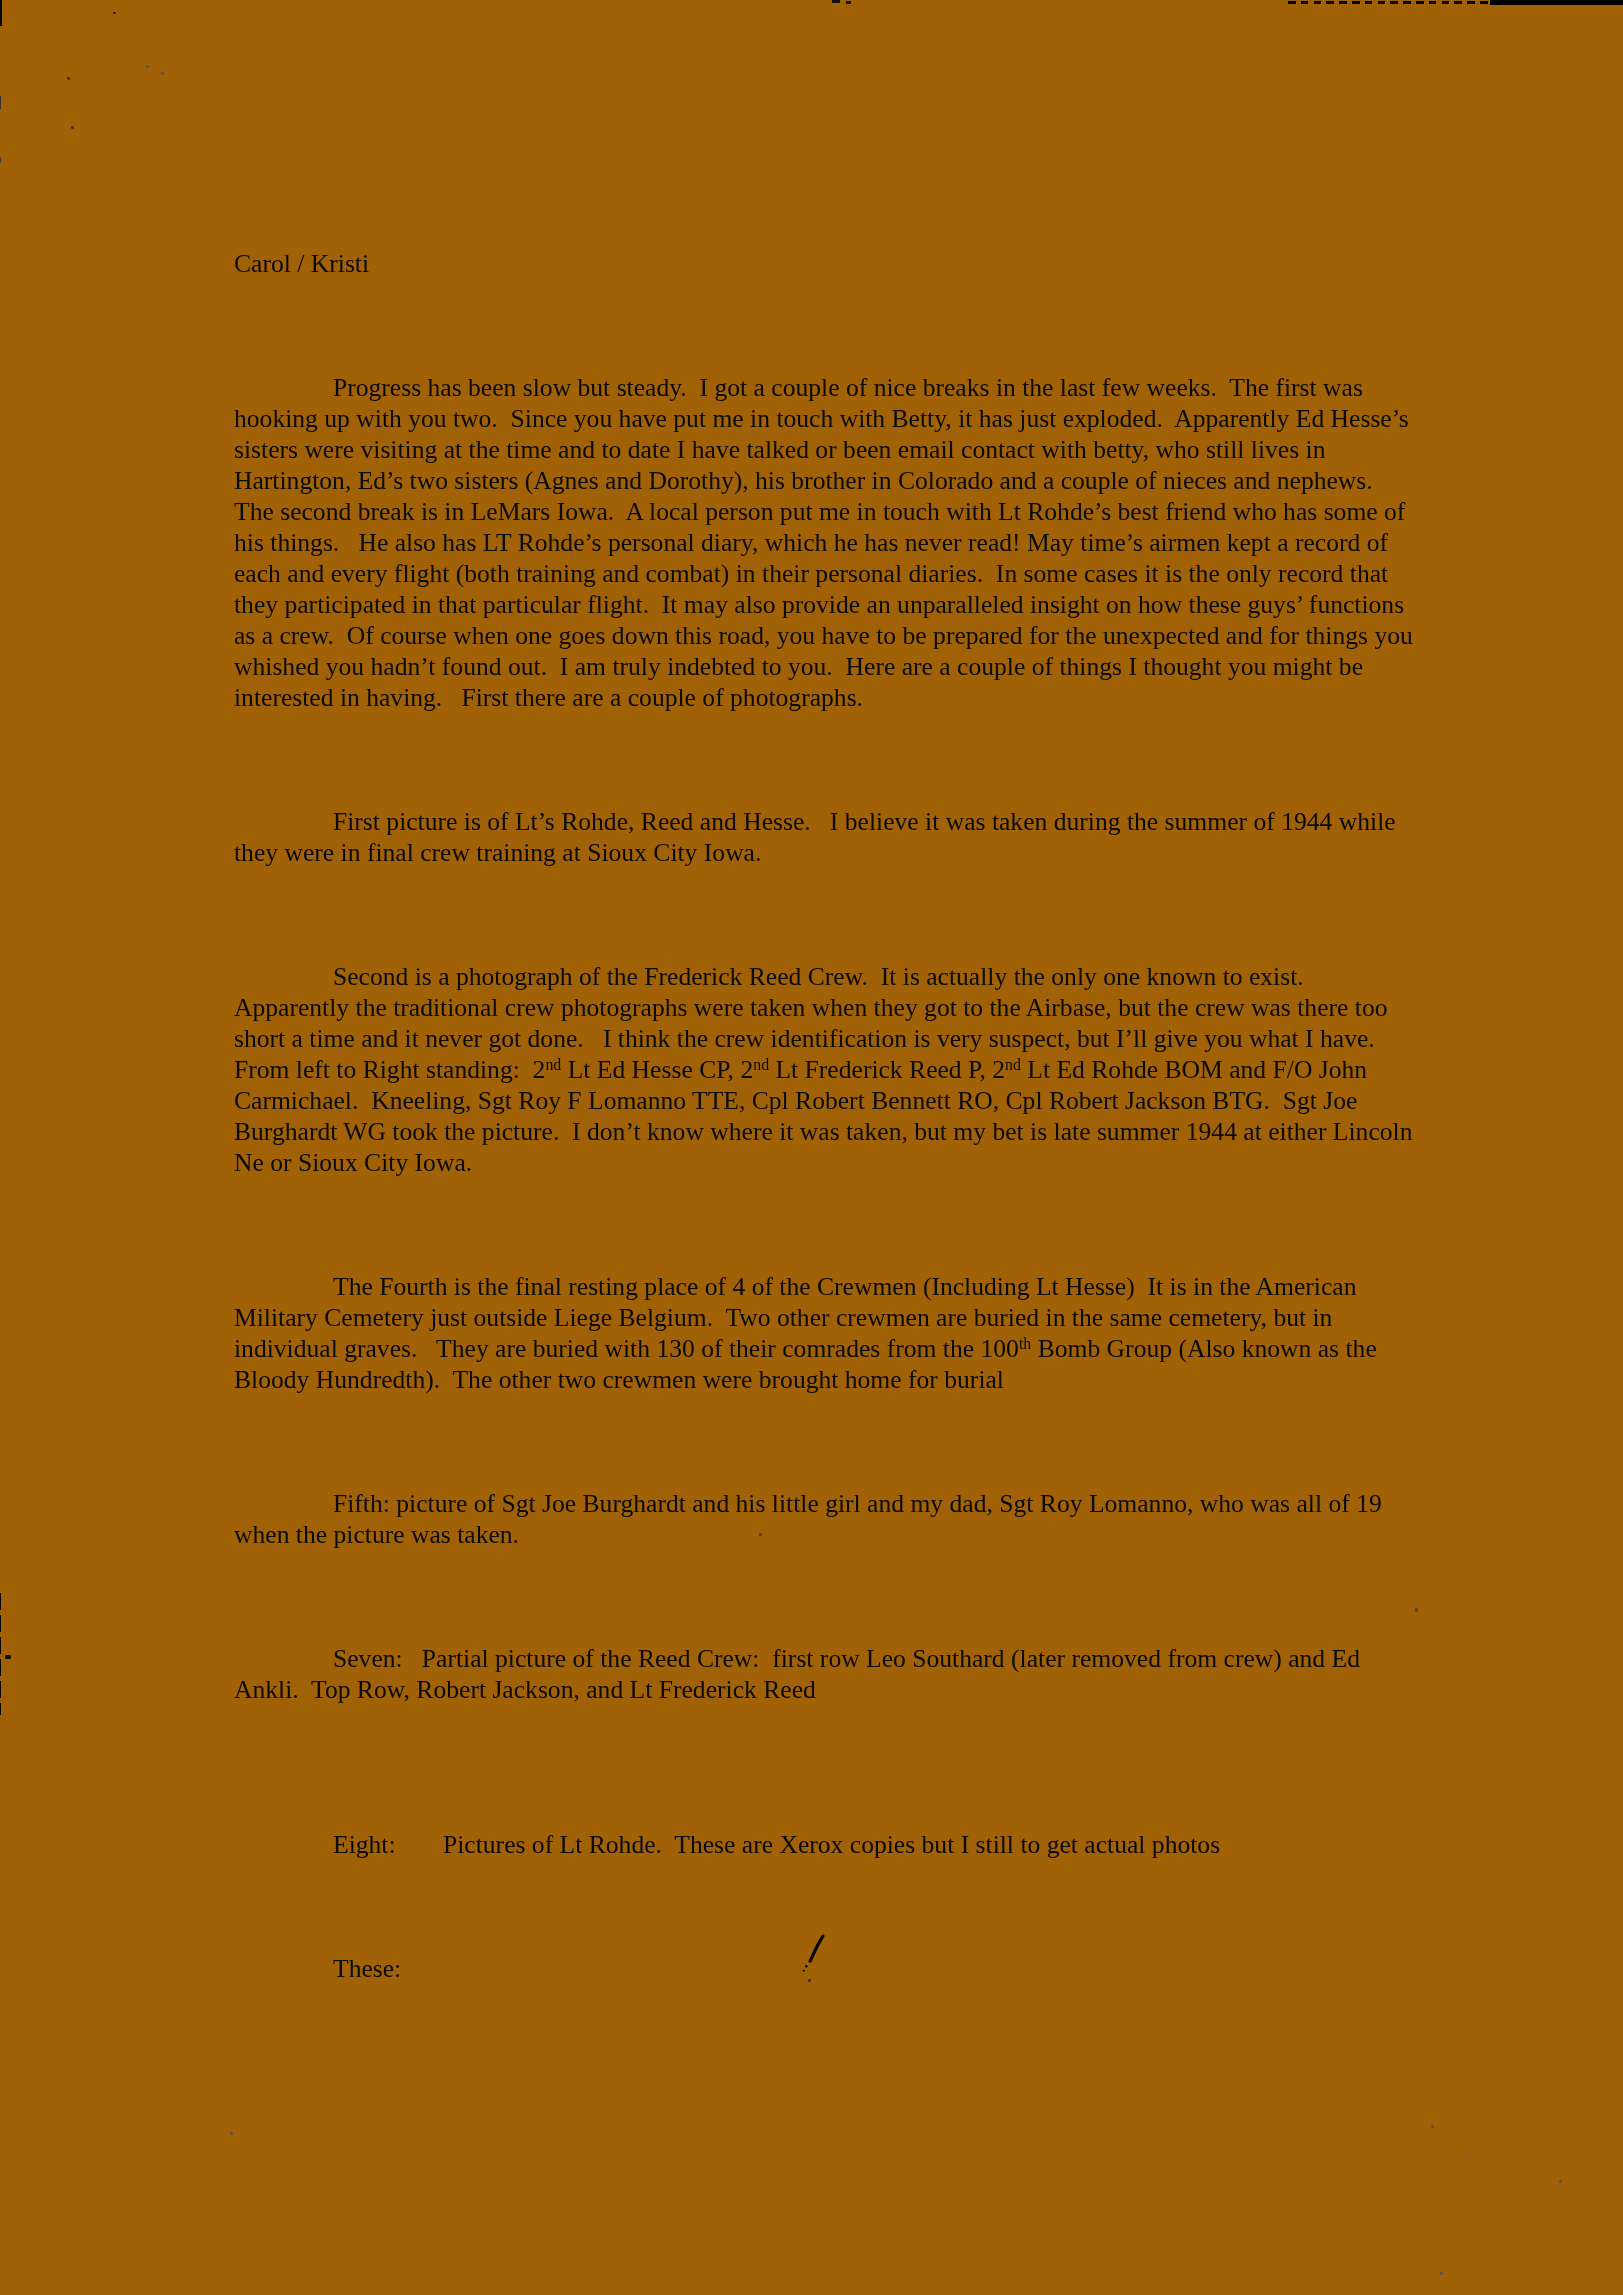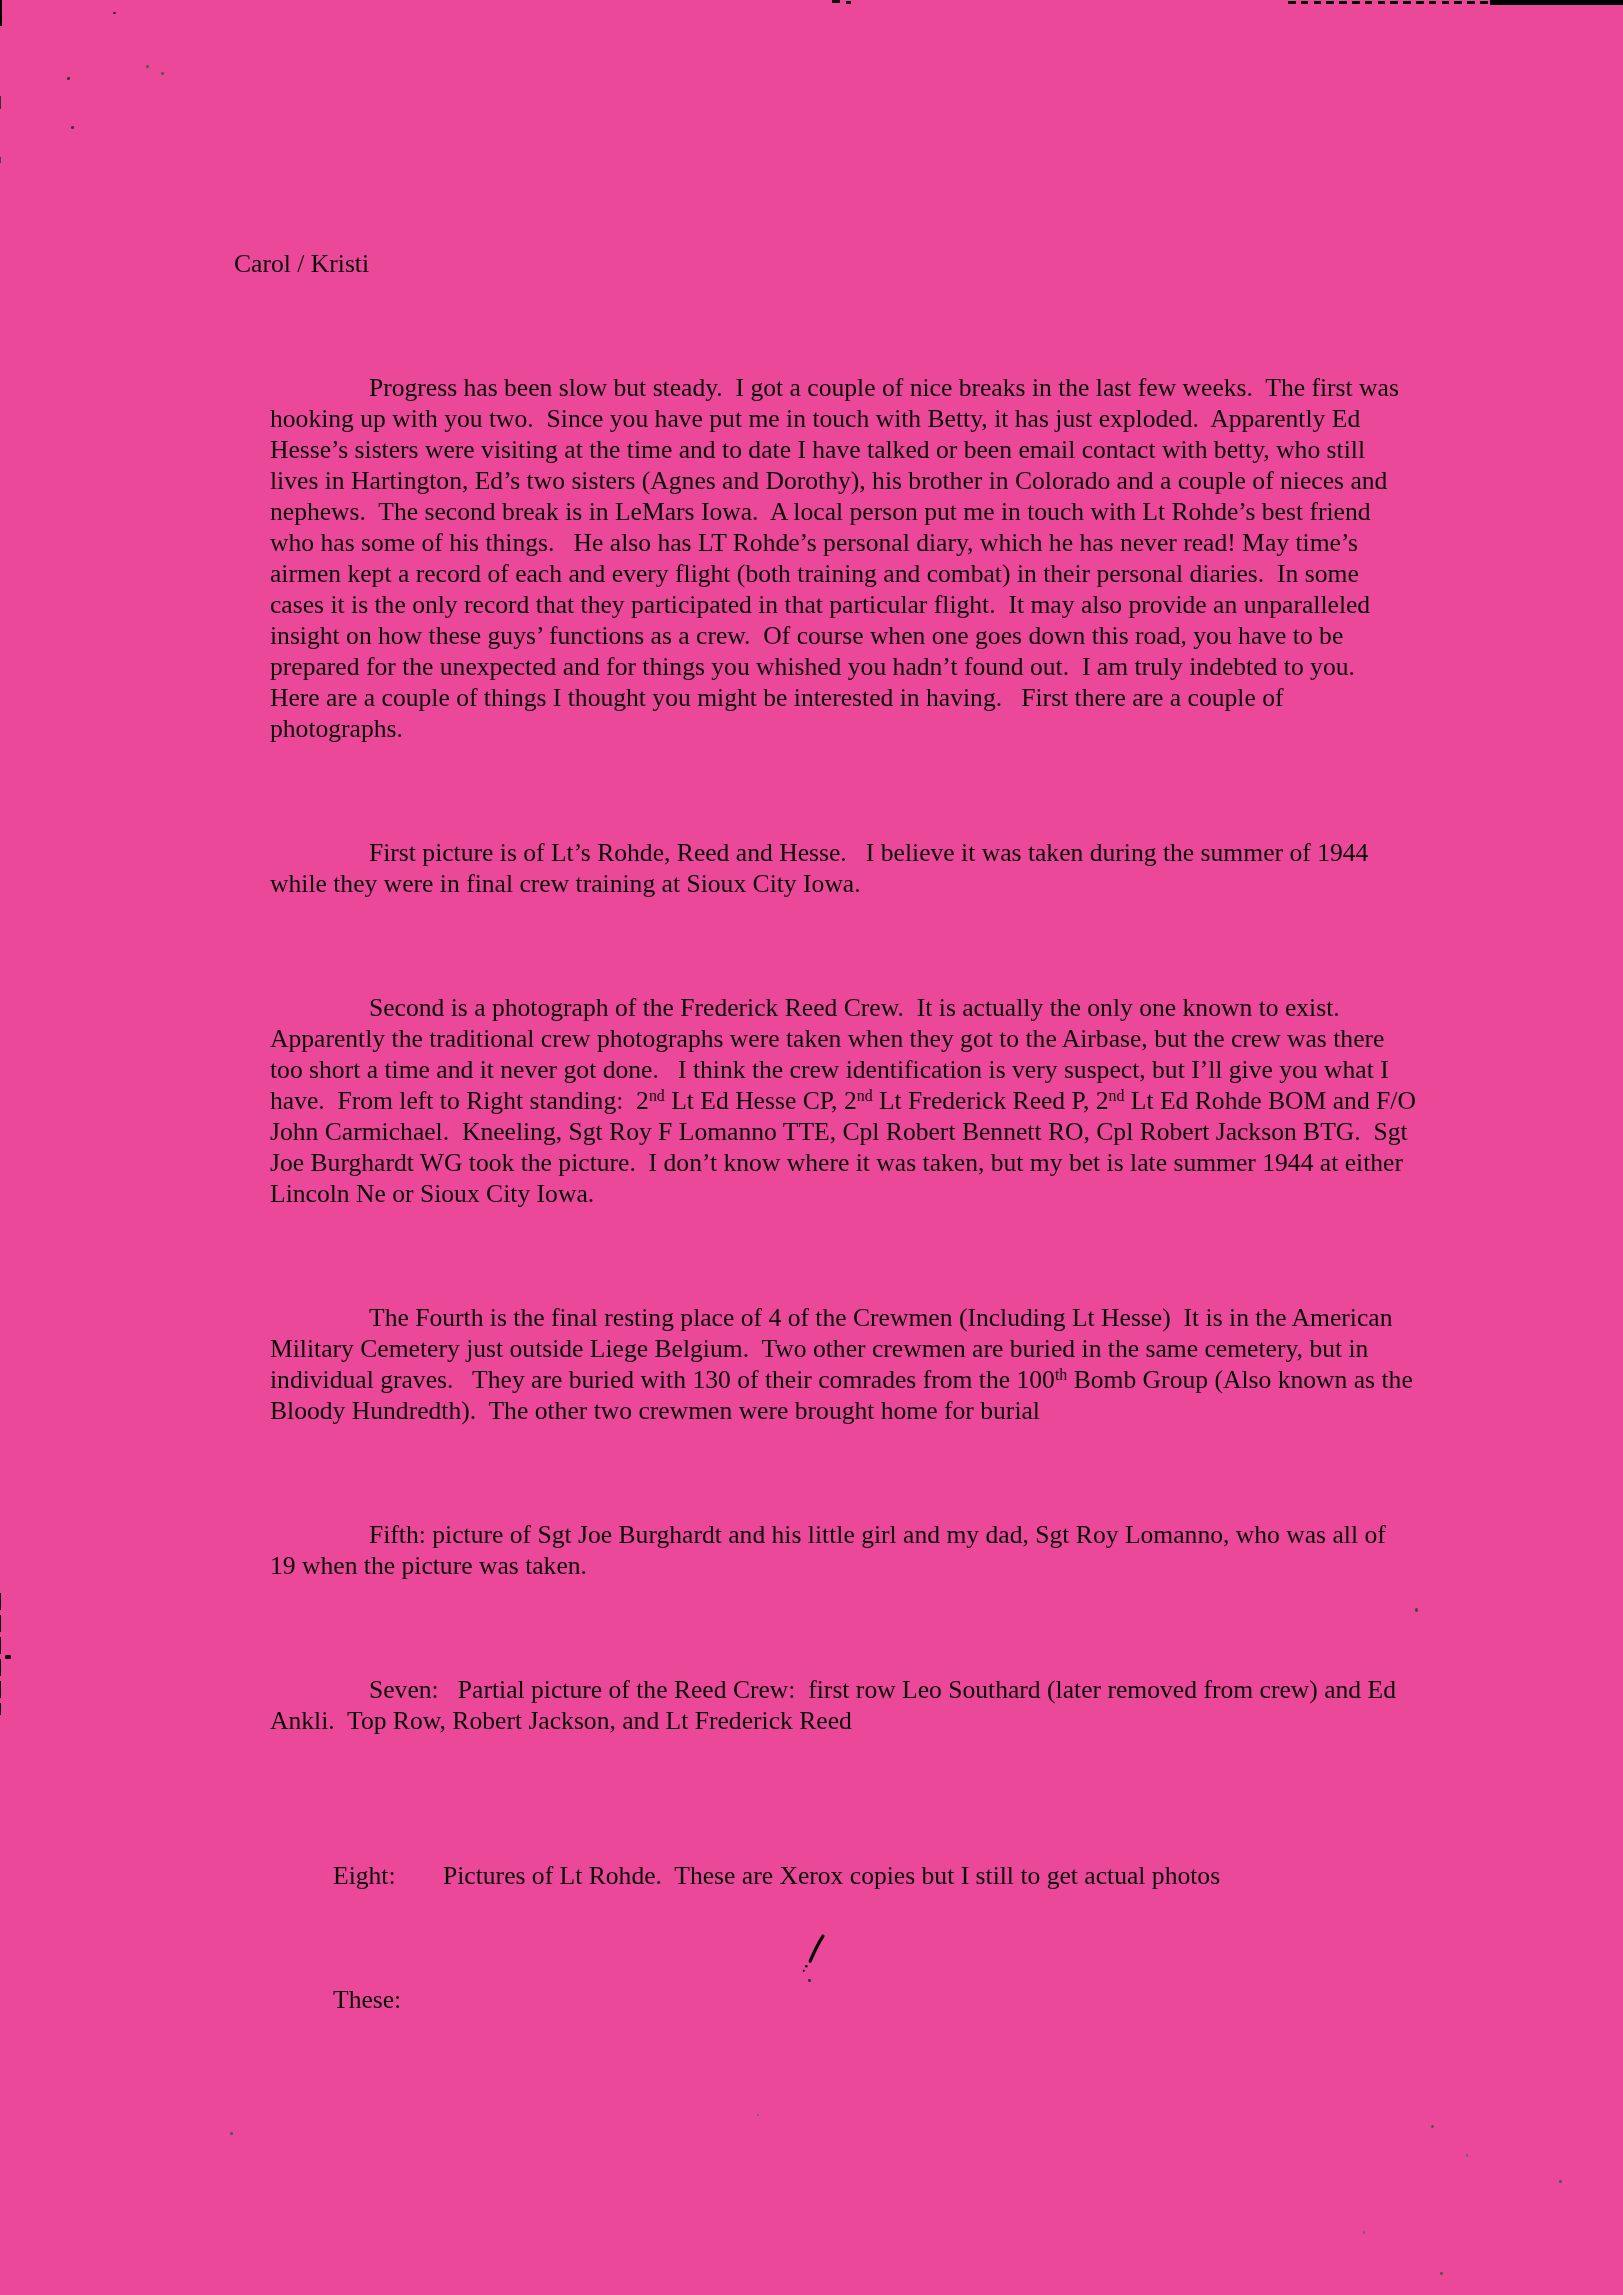--- a/index.html
+++ b/index.html
@@ -4,36 +4,36 @@
 <style>
   html, body { margin: 0; padding: 0; }
   body {
     width: 1623px; height: 2295px;
     background: #f4f4f2;
     position: relative;
     font-family: "Liberation Serif", "DejaVu Serif", serif;
   }
   .scan-page {
     position: absolute; inset: 0;
-    background: #ec4899;
+    background: #a16207;
     overflow: hidden;
     color: #0a0a0a;
   }
   .letter-content {
     position: absolute;
     left: 234px; top: 186px;
     width: 1183px;
     font-size: 25.6px;
     line-height: 31px;
     white-space: pre-wrap;
     color: #0a0a0a;
   }
   .letter-content p { margin: 0 0 31px 0; }
   p.salutation { margin-bottom: 0; }
-  p.para { text-indent: 99px; margin-left: 36px; }
+  p.para { text-indent: 99px; }
   sup {
     font-size: 0.62em;
     line-height: 0;
     vertical-align: baseline;
     position: relative;
     top: -0.52em;
   }
   .item-row {
     display: flex;
     margin: 0 0 31px 99px;

